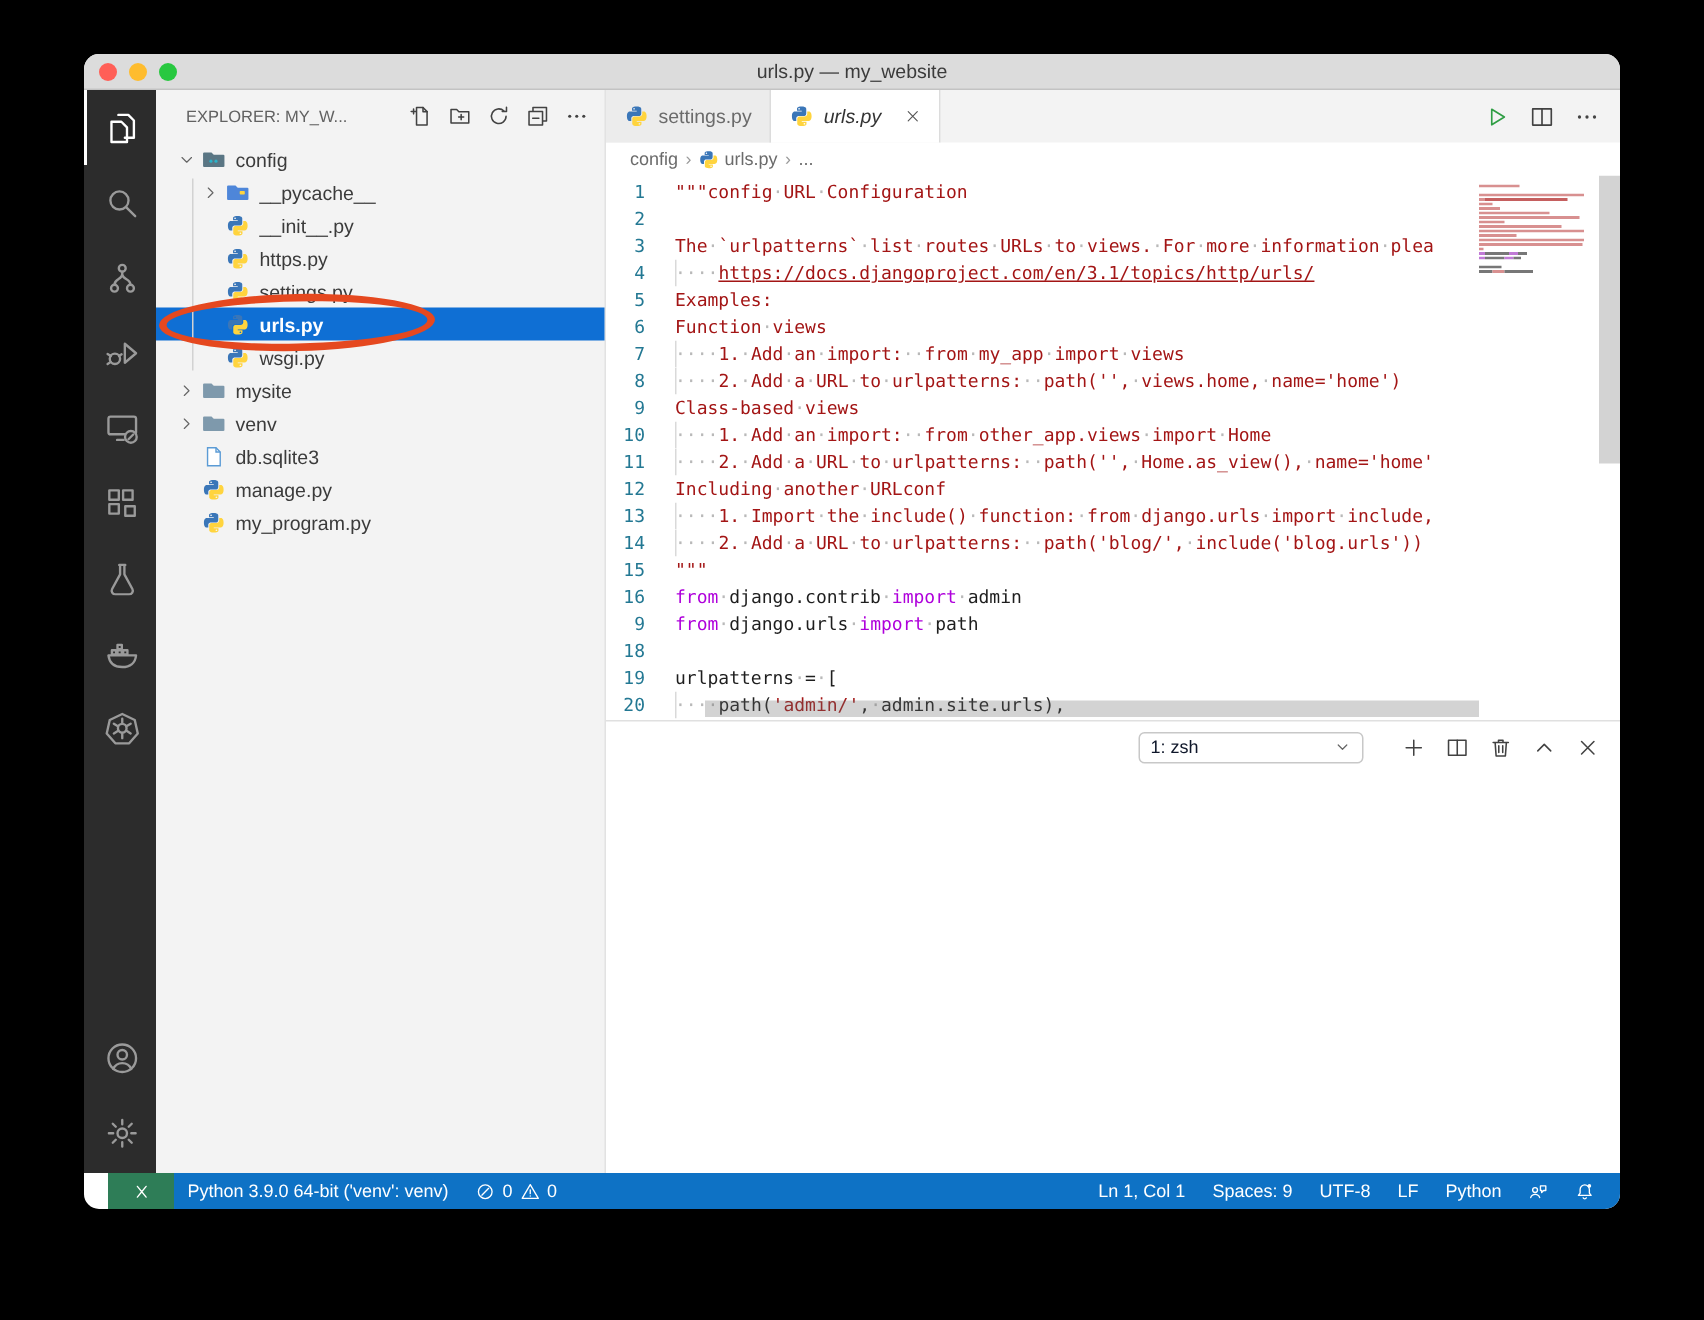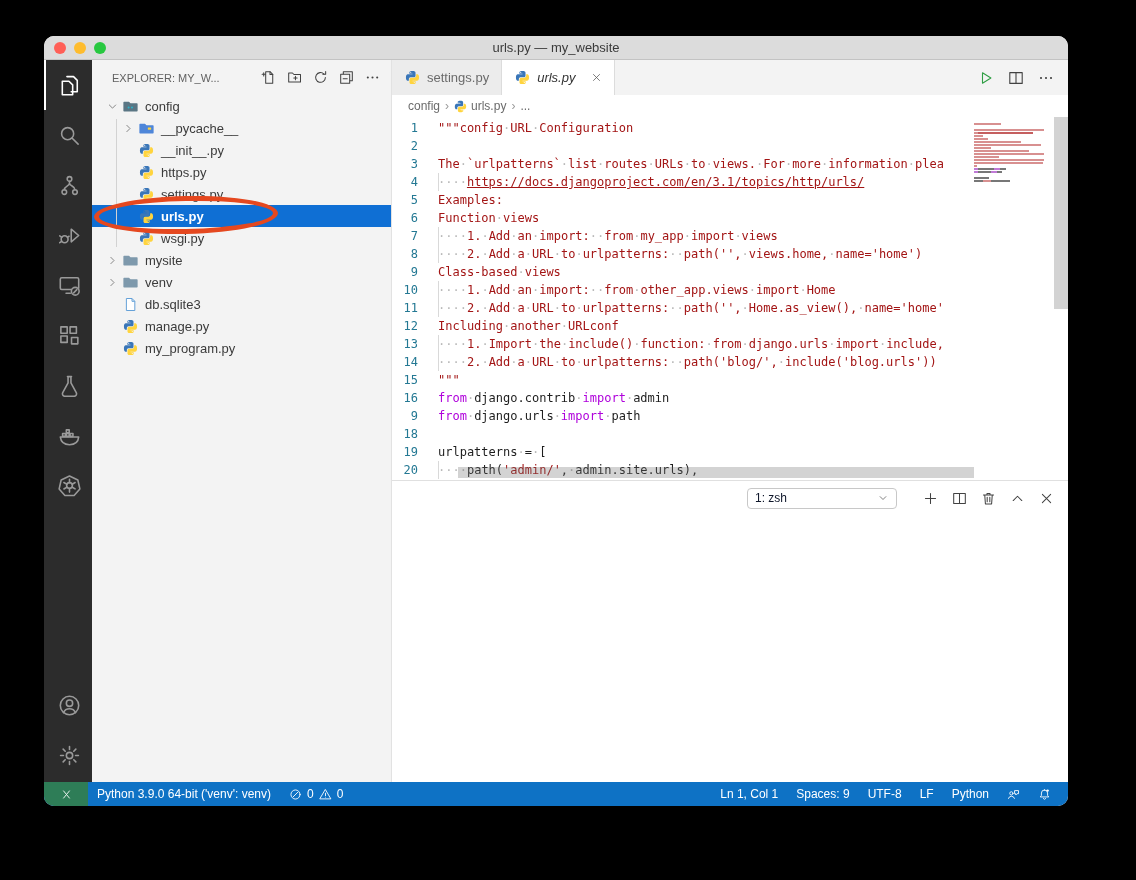--- a/index.html
+++ b/index.html
@@ -1,18 +1,18 @@
 <!DOCTYPE html>
 <html><head>
 <meta charset="utf-8">
 <style>
   html,body{margin:0;padding:0;width:1136px;height:880px;overflow:hidden;background:#000;
     font-family:"Liberation Sans",sans-serif;}
   *{box-sizing:border-box;}
-  .window{position:absolute;left:44px;top:36px;width:1024px;height:770px;border-radius:10px;
+  .window{position:absolute;left:56px;top:36px;width:1024px;height:770px;border-radius:10px;
     overflow:hidden;background:#fff;box-shadow:0 24px 70px rgba(0,0,0,.65);display:flex;flex-direction:column;}
   
   .titlebar{height:24px;background:#dcdcdc;border-bottom:1px solid #c3c3c3;display:flex;align-items:center;position:relative;flex:0 0 auto;}
   .traffic{display:flex;gap:8px;margin-left:10px;z-index:2;}
   .tl{width:12px;height:12px;border-radius:50%;display:inline-block;}
   .tl.red{background:#ff5f57;}.tl.yellow{background:#febc2e;}.tl.green{background:#28c840;}
   .title{position:absolute;left:0;right:0;text-align:center;font-size:13px;color:#3b3b3b;}
   
   .main{flex:1;display:flex;min-height:0;}
   .activitybar{width:48px;background:#2c2c2c;display:flex;flex-direction:column;flex:0 0 auto;padding-bottom:2px;}
@@ -646,21 +646,21 @@
                       <path d="M3.6 3.6l8.8 8.8M12.4 3.6l-8.8 8.8"></path>
                     </svg>
                   </span>
                 </span>
             </div>
           </div>
         </div>
       </section>
     </div>
 
-    <footer class="statusbar" id="statusbar" style="background: rgb(14, 114, 197);">
+    <footer class="statusbar" id="statusbar" style="background: rgb(14, 114, 197); margin-left: 16px;">
       <div class="sb-remote" id="sb-remote" style="background: rgb(46, 125, 87);">
           <span style="display: inline-flex;">
             <svg viewBox="0 0 16 16" fill="none" stroke="currentColor" stroke-width="1.1" stroke-linecap="round" stroke-linejoin="round" style="width: 13px; height: 13px;">
               <path d="M4.4 3.6L8 8l-3.6 4.4M11.6 3.6L8 8l3.6 4.4"></path>
             </svg>
           </span>
         </div>
       <div class="sbitem">Python 3.9.0 64-bit ('venv': venv)</div>
       <div class="sbitem">
         <span style="display: inline-flex;">

